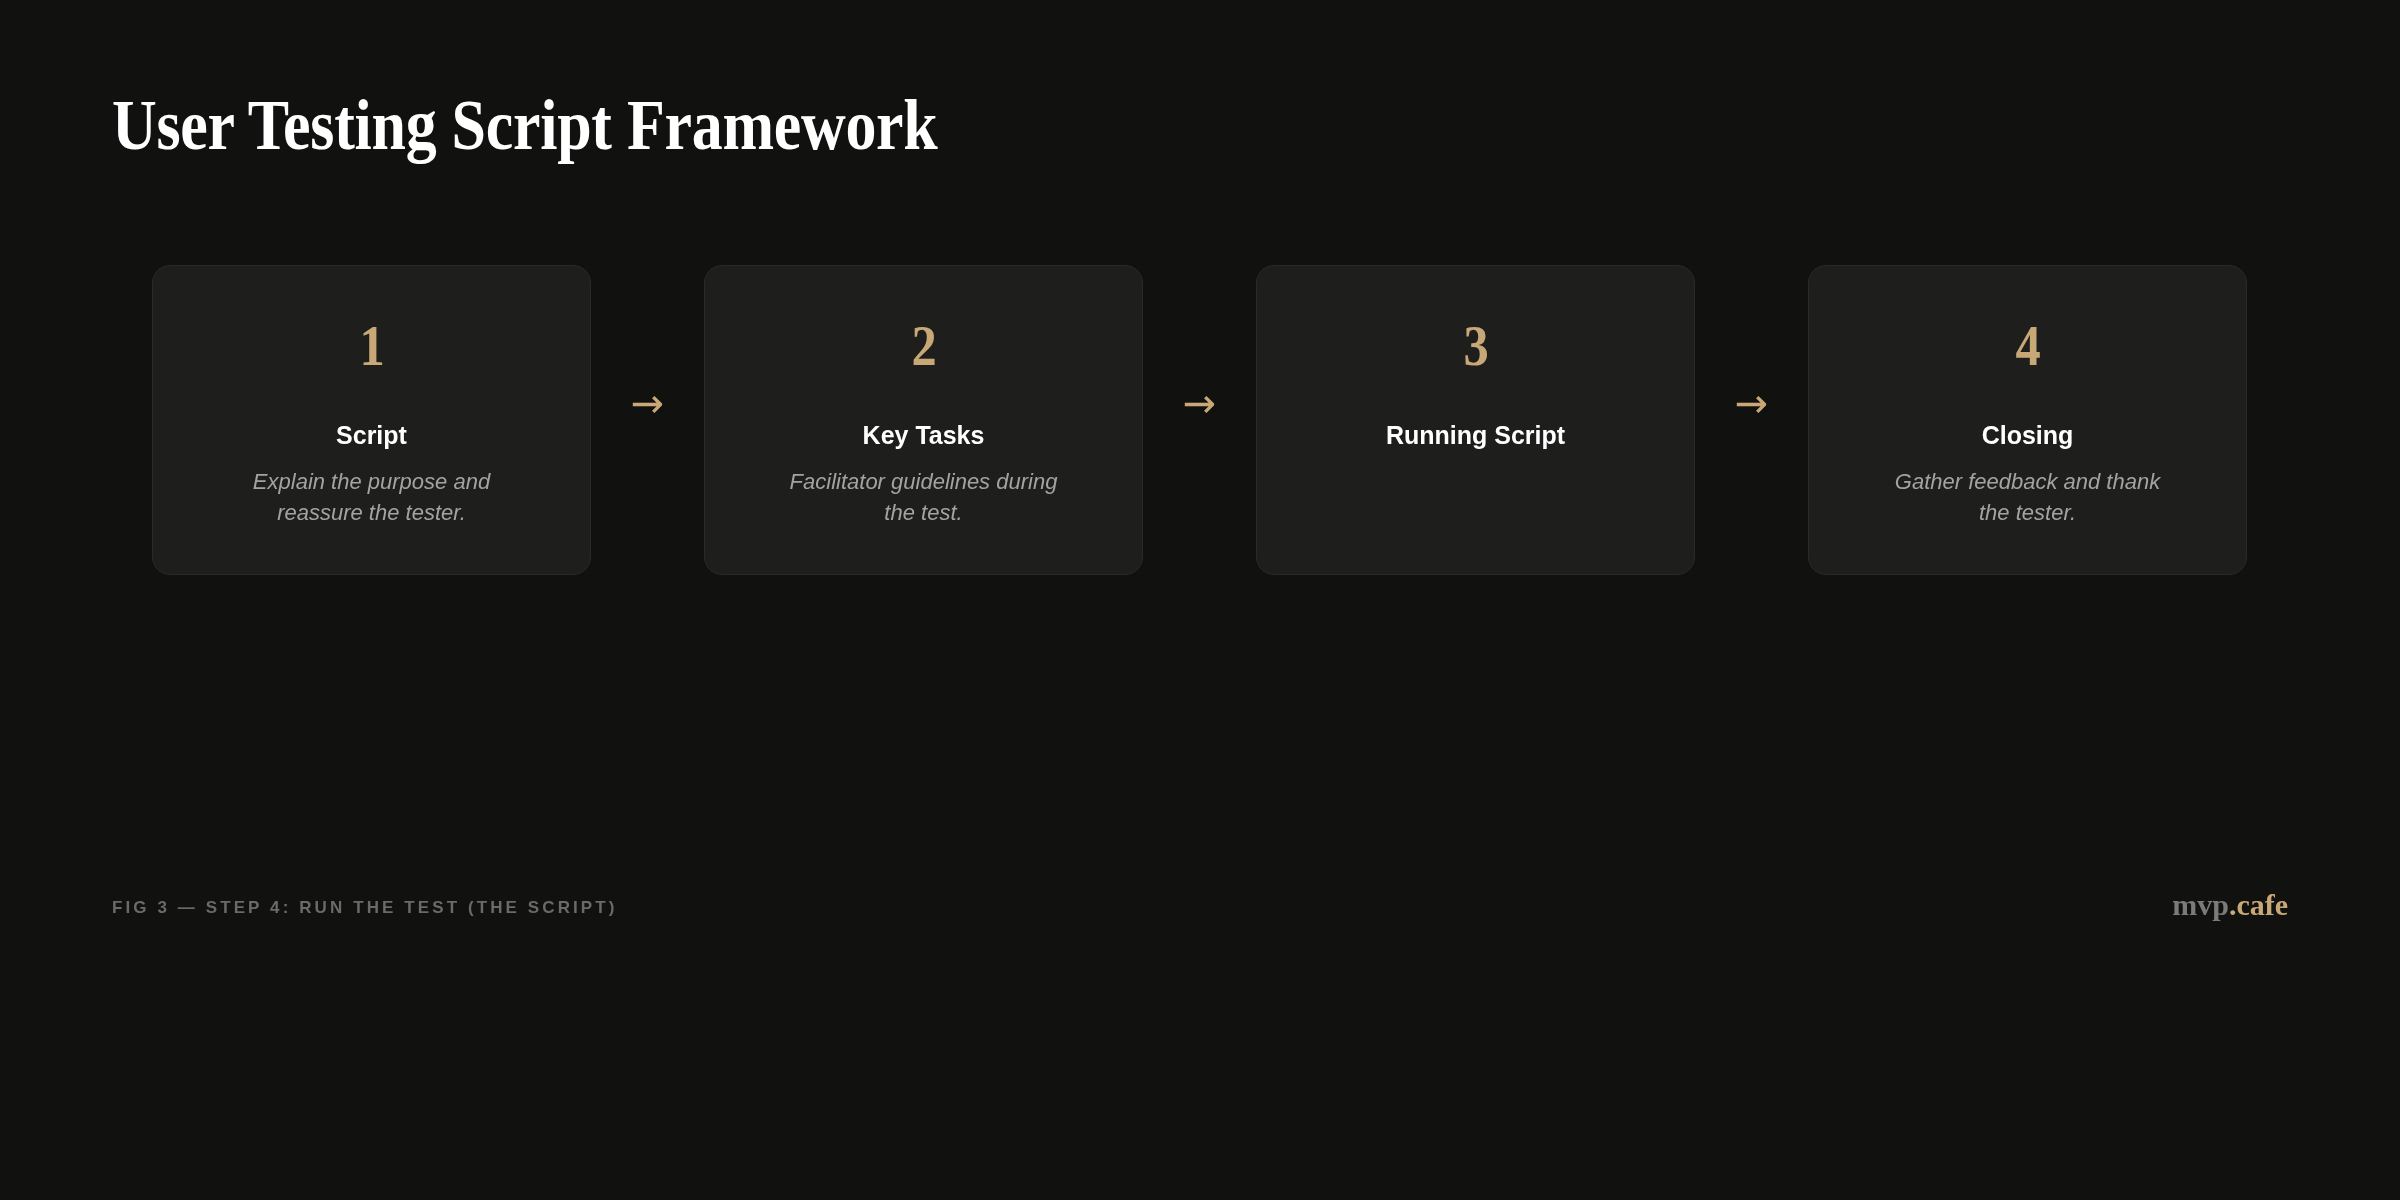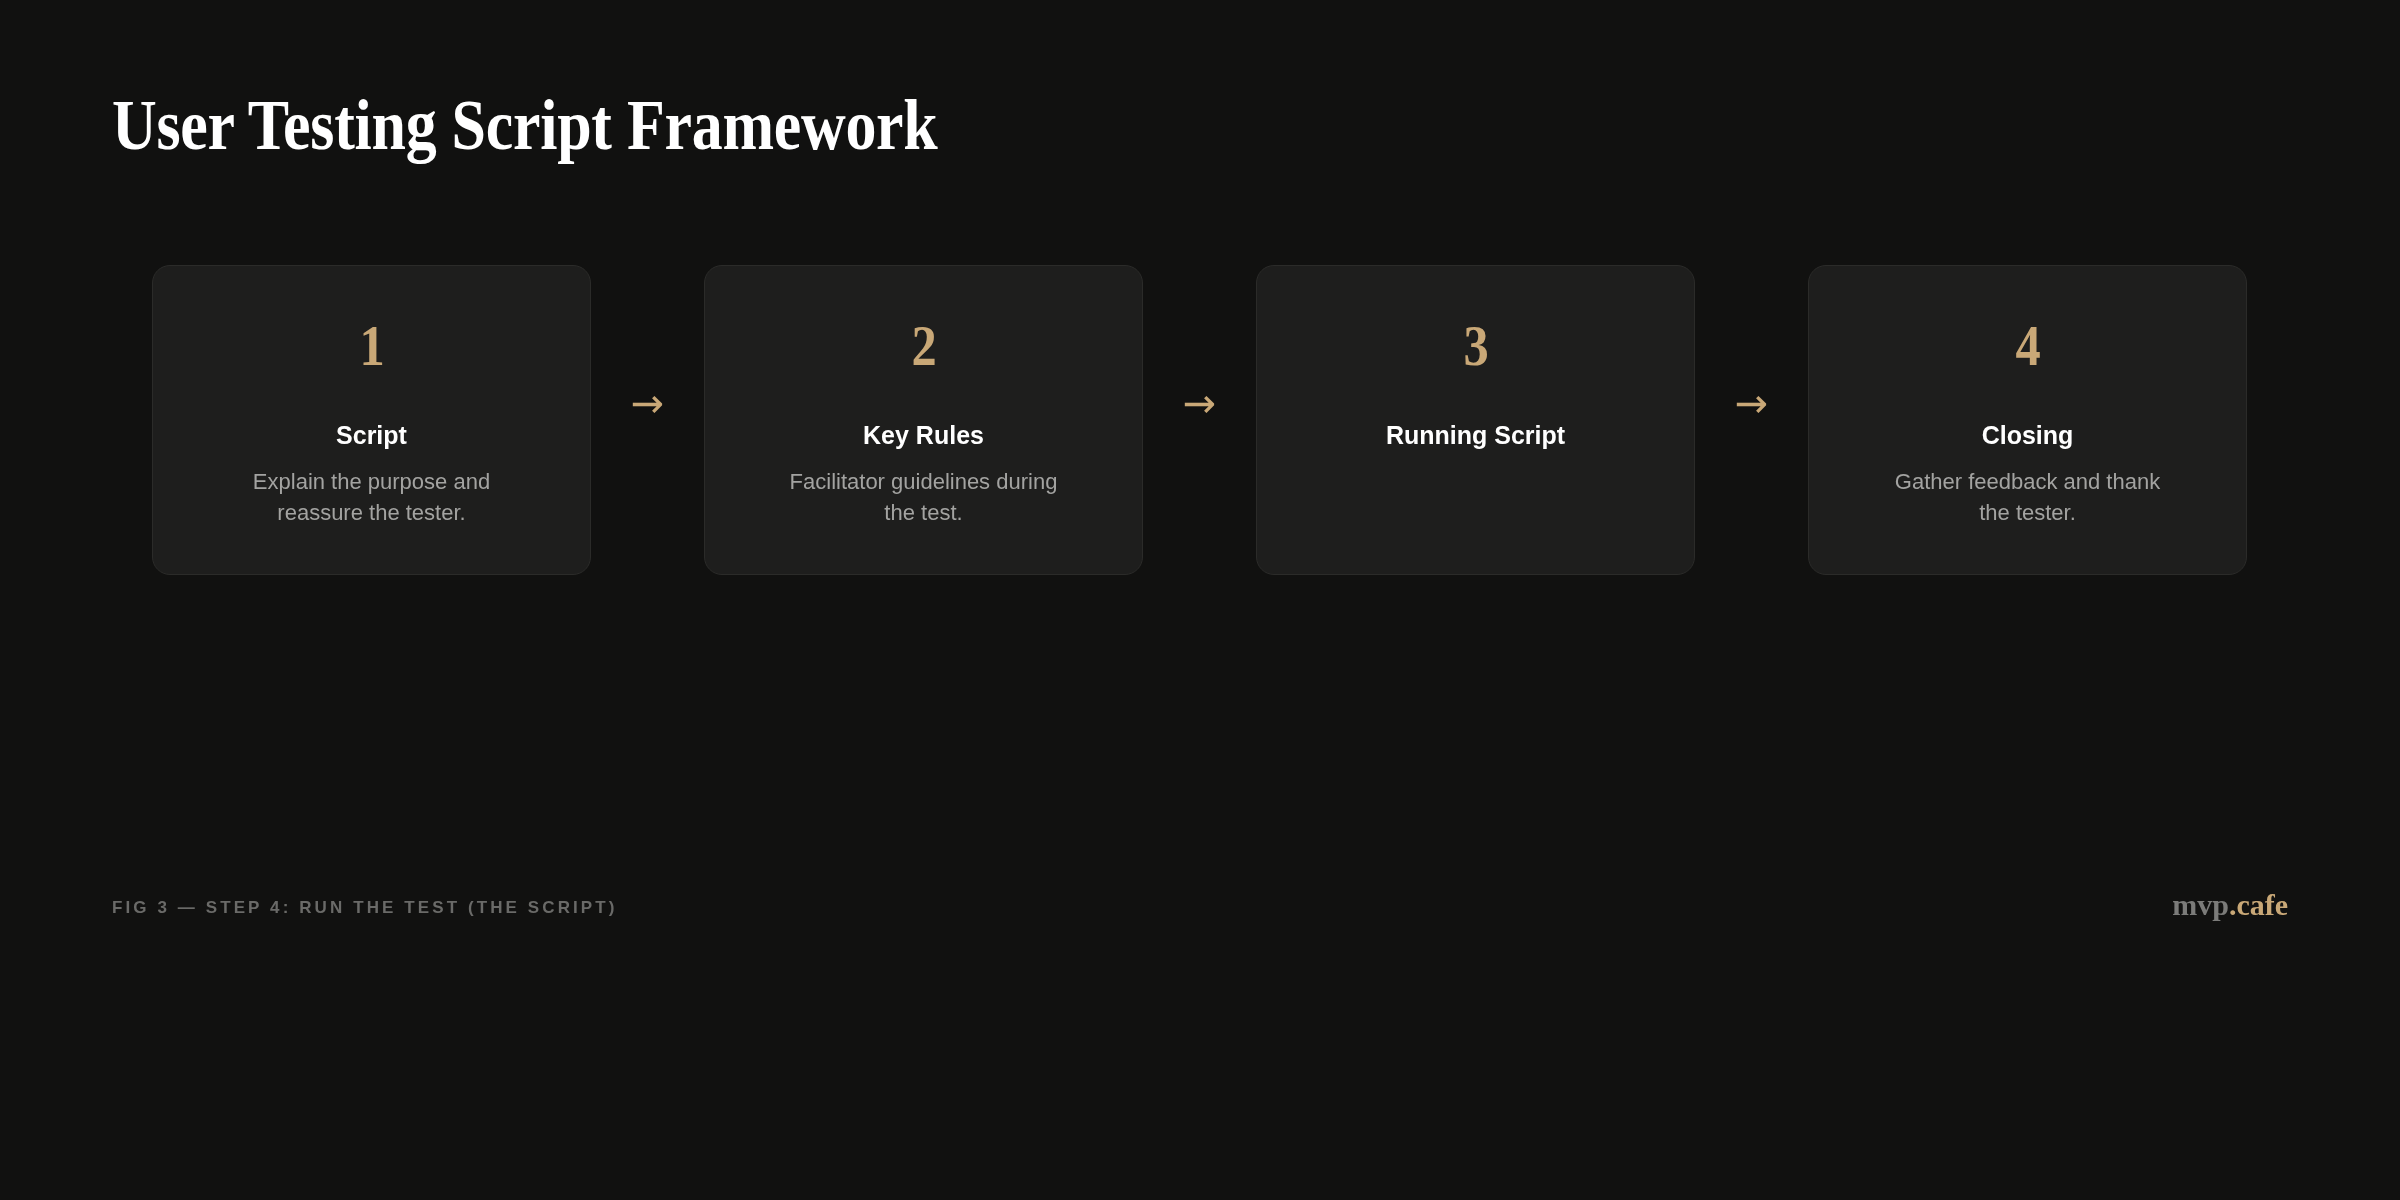--- a/index.html
+++ b/index.html
@@ -88,20 +88,21 @@
 
   .step-desc {
     font-family: "Liberation Sans", sans-serif;
     font-weight: 400;
     font-size: 22px;
     line-height: 1.42;
     color: #a3a3a1;
     margin: 0;
     text-align: center;
     max-width: 300px;
+    font-style: italic;
   }
 
   .flow-arrow {
     flex: 0 0 113px;
     display: flex;
     align-items: center;
     justify-content: center;
     font-family: "DejaVu Sans", sans-serif;
     font-size: 40px;
     line-height: 1;
@@ -149,21 +150,21 @@
     <div class="step-card">
       <div class="step-number">1</div>
       <div class="step-title">Script</div>
       <div class="step-desc">Explain the purpose and reassure the tester.</div>
     </div>
 
     <div class="flow-arrow">→</div>
 
     <div class="step-card">
       <div class="step-number">2</div>
-      <div class="step-title">Key Rules</div>
+      <div class="step-title">Key Tasks</div>
       <div class="step-desc">Facilitator guidelines during the test.</div>
     </div>
 
     <div class="flow-arrow">→</div>
 
     <div class="step-card">
       <div class="step-number">3</div>
       <div class="step-title">Running Script</div>
     </div>
 

